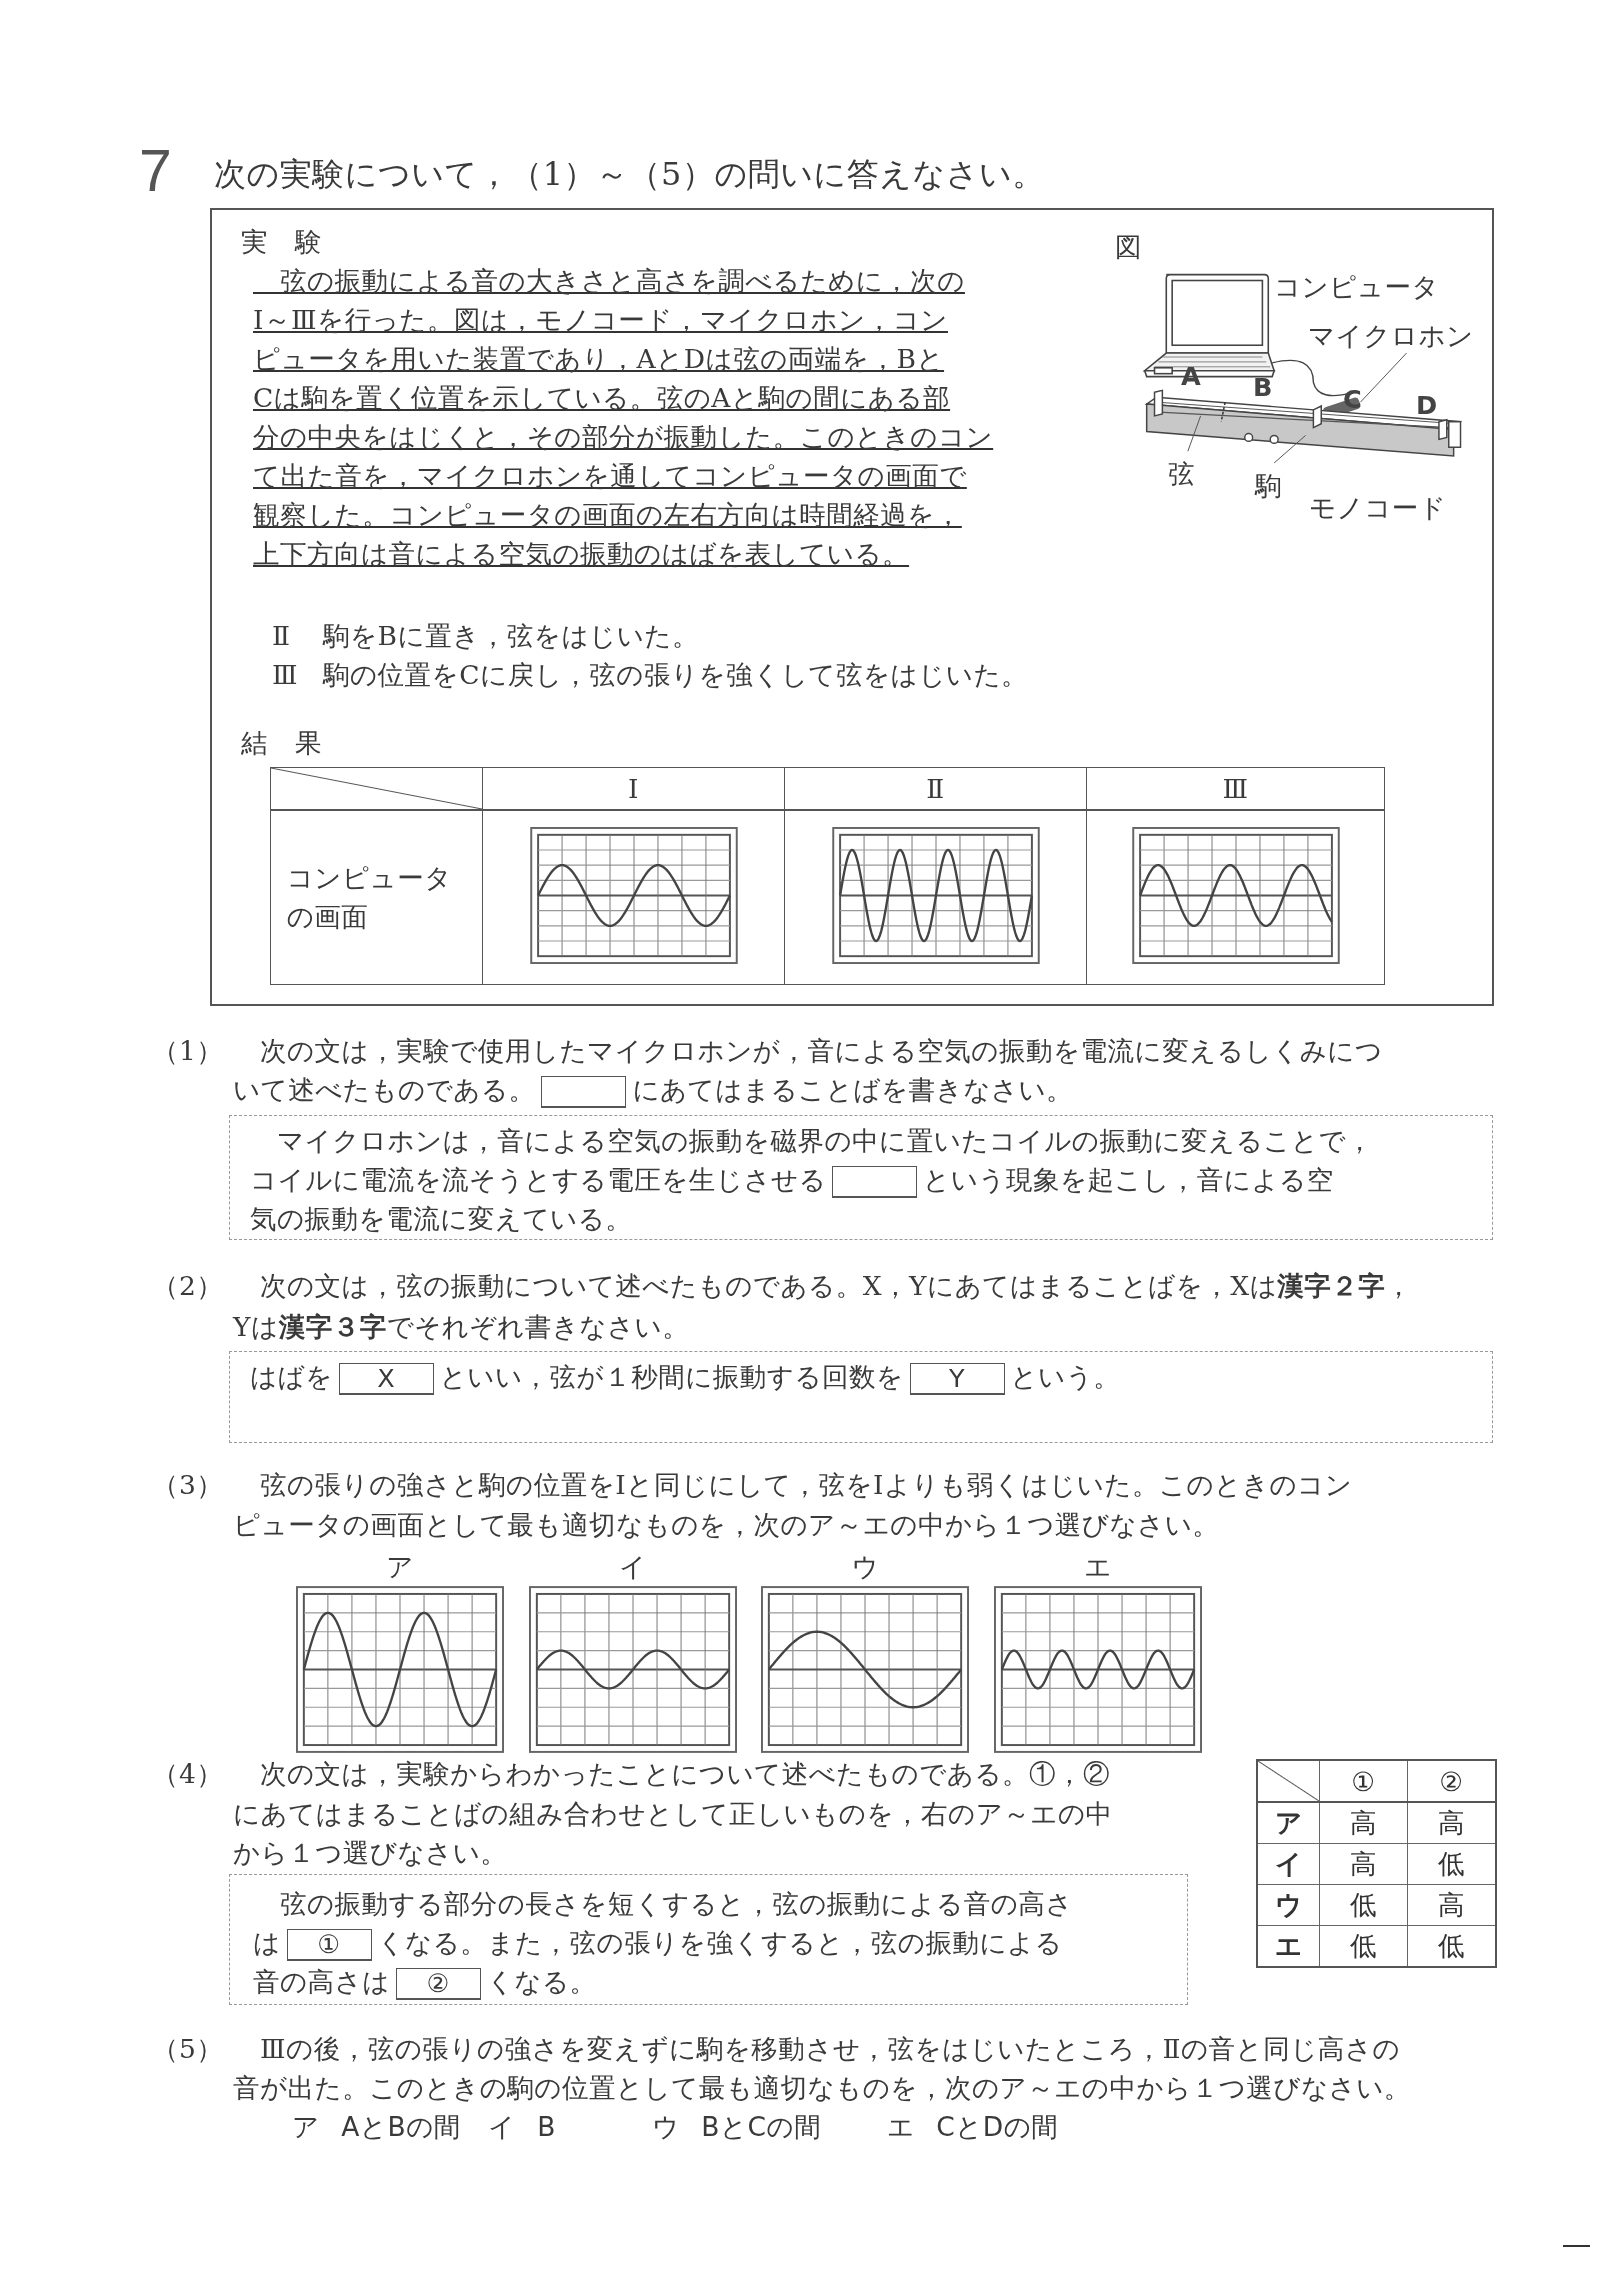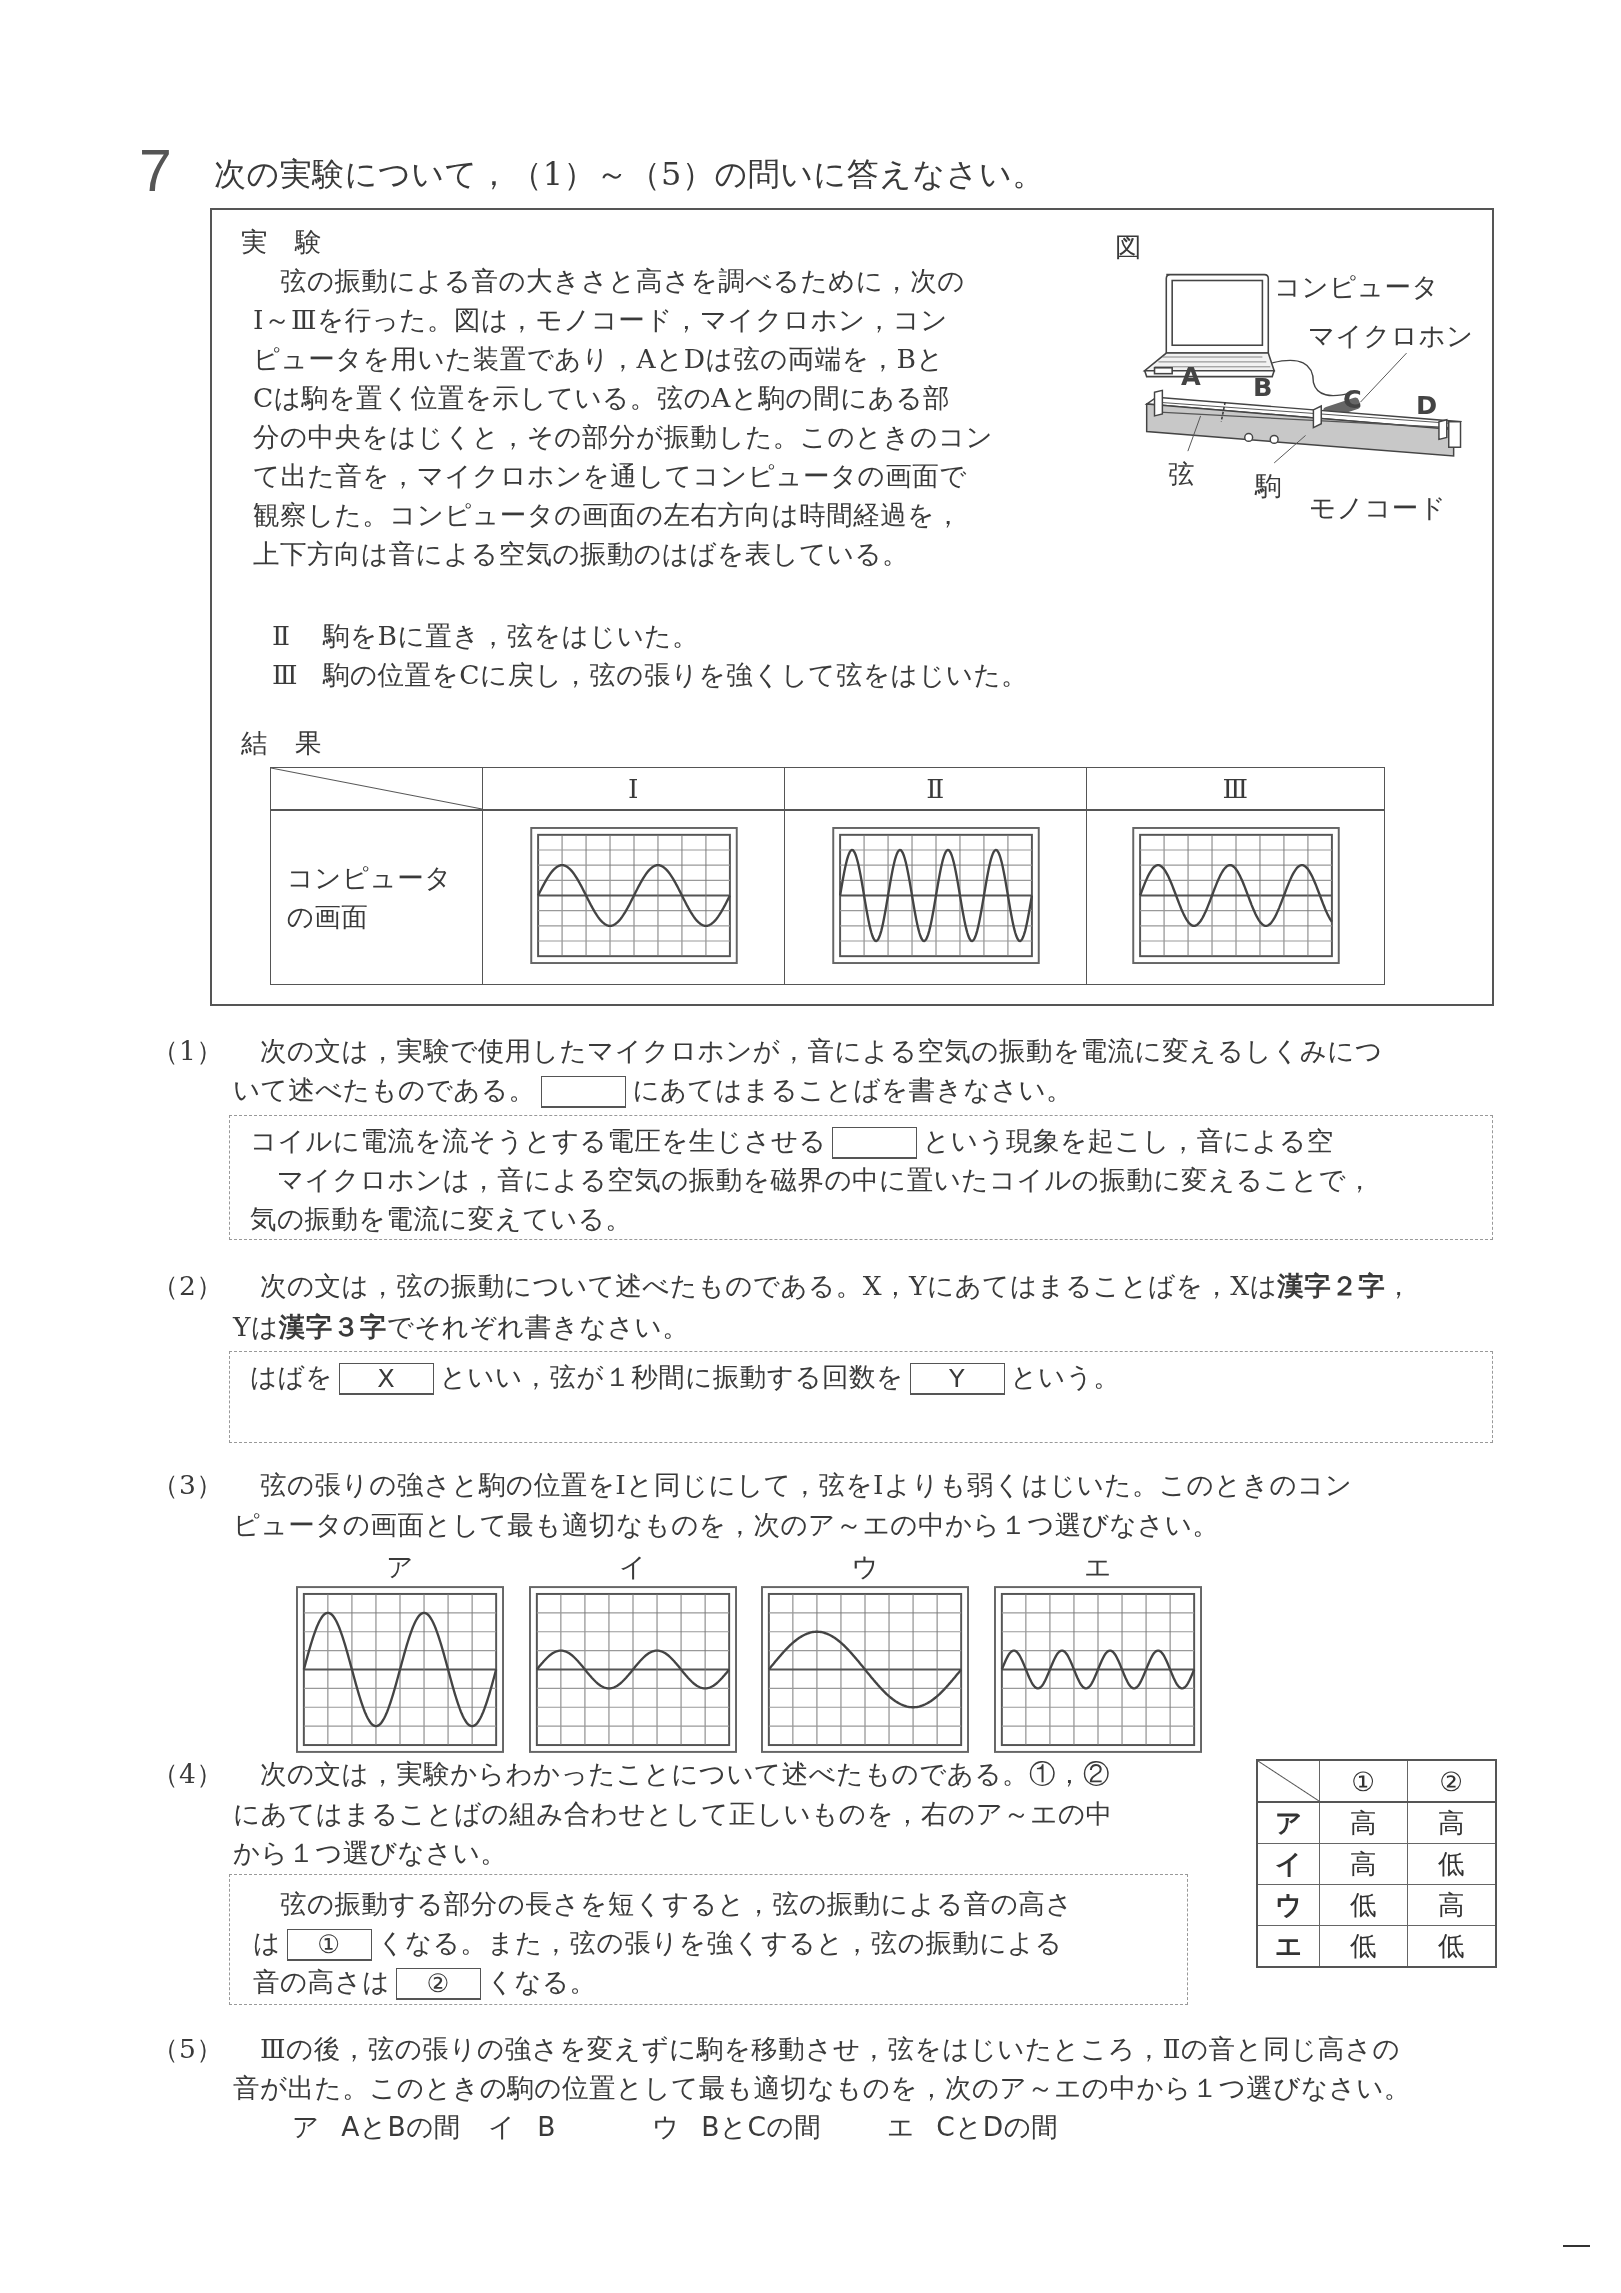--- a/index.html
+++ b/index.html
@@ -25,21 +25,21 @@
 </style>
 </head>
 <body>
 
 <div class="abs qnum" style="left:139px; top:137px;">7</div>
 <div class="abs jp" style="left:214px; top:155px; font-size:32px;">次の実験について，（1）～（5）の問いに答えなさい。</div>
 
 <div class="abs exp-box" style="left:210px; top:208px; width:1280px; height:794px;"></div>
 
 <div class="abs jp" style="left:241px; top:222px;">実　験</div>
-<div class="abs" style="left:253px; top:261px;">
+<div class="abs" style="left:253px; top:261px;text-decoration:underline;">
   <div class="jp">　弦の振動による音の大きさと高さを調べるために，次の</div>
   <div class="jp">Ⅰ～Ⅲを行った。図は，モノコード，マイクロホン，コン</div>
   <div class="jp">ピュータを用いた装置であり，AとDは弦の両端を，Bと</div>
   <div class="jp">Cは駒を置く位置を示している。弦のAと駒の間にある部</div>
   <div class="jp">分の中央をはじくと，その部分が振動した。このときのコン</div>
   <div class="jp">て出た音を，マイクロホンを通してコンピュータの画面で</div>
   <div class="jp">観察した。コンピュータの画面の左右方向は時間経過を，</div>
   <div class="jp">上下方向は音による空気の振動のはばを表している。</div>
 </div>
 
@@ -175,22 +175,22 @@
 </tbody>
   </table>
 
 <div class="abs jp" style="left:152px; top:1031px;">（1）</div>
 <div class="abs jp" style="left:260px; top:1031px;">次の文は，実験で使用したマイクロホンが，音による空気の振動を電流に変えるしくみにつ</div>
 <div class="abs jp" style="left:233px; top:1070px;">
   <span>いて述べたものである。</span><span class="ansbox" style="width:83px;"></span><span>にあてはまることばを書きなさい。</span>
 </div>
 <div class="abs dash-box" style="left:229px; top:1115px; width:1262px; height:123px;"></div>
 <div class="abs" style="left:250px; top:1121px;">
+  <div class="jp">　マイクロホンは，音による空気の振動を磁界の中に置いたコイルの振動に変えることで，</div>
   <div class="jp"><span>コイルに電流を流そうとする電圧を生じさせる</span><span class="ansbox" style="width:83px;"></span><span>という現象を起こし，音による空</span></div>
-  <div class="jp">　マイクロホンは，音による空気の振動を磁界の中に置いたコイルの振動に変えることで，</div>
   <div class="jp">気の振動を電流に変えている。</div>
 </div>
 
 <div class="abs jp" style="left:152px; top:1266px;">（2）</div>
 <div class="abs jp" style="left:260px; top:1266px;">
   <span>次の文は，弦の振動について述べたものである。X，Yにあてはまることばを，Xは</span><span class="gothic">漢字２字</span><span>，</span>
 </div>
 <div class="abs jp" style="left:233px; top:1307px;">
   <span>Yは</span><span class="gothic">漢字３字</span><span>でそれぞれ書きなさい。</span>
 </div>

